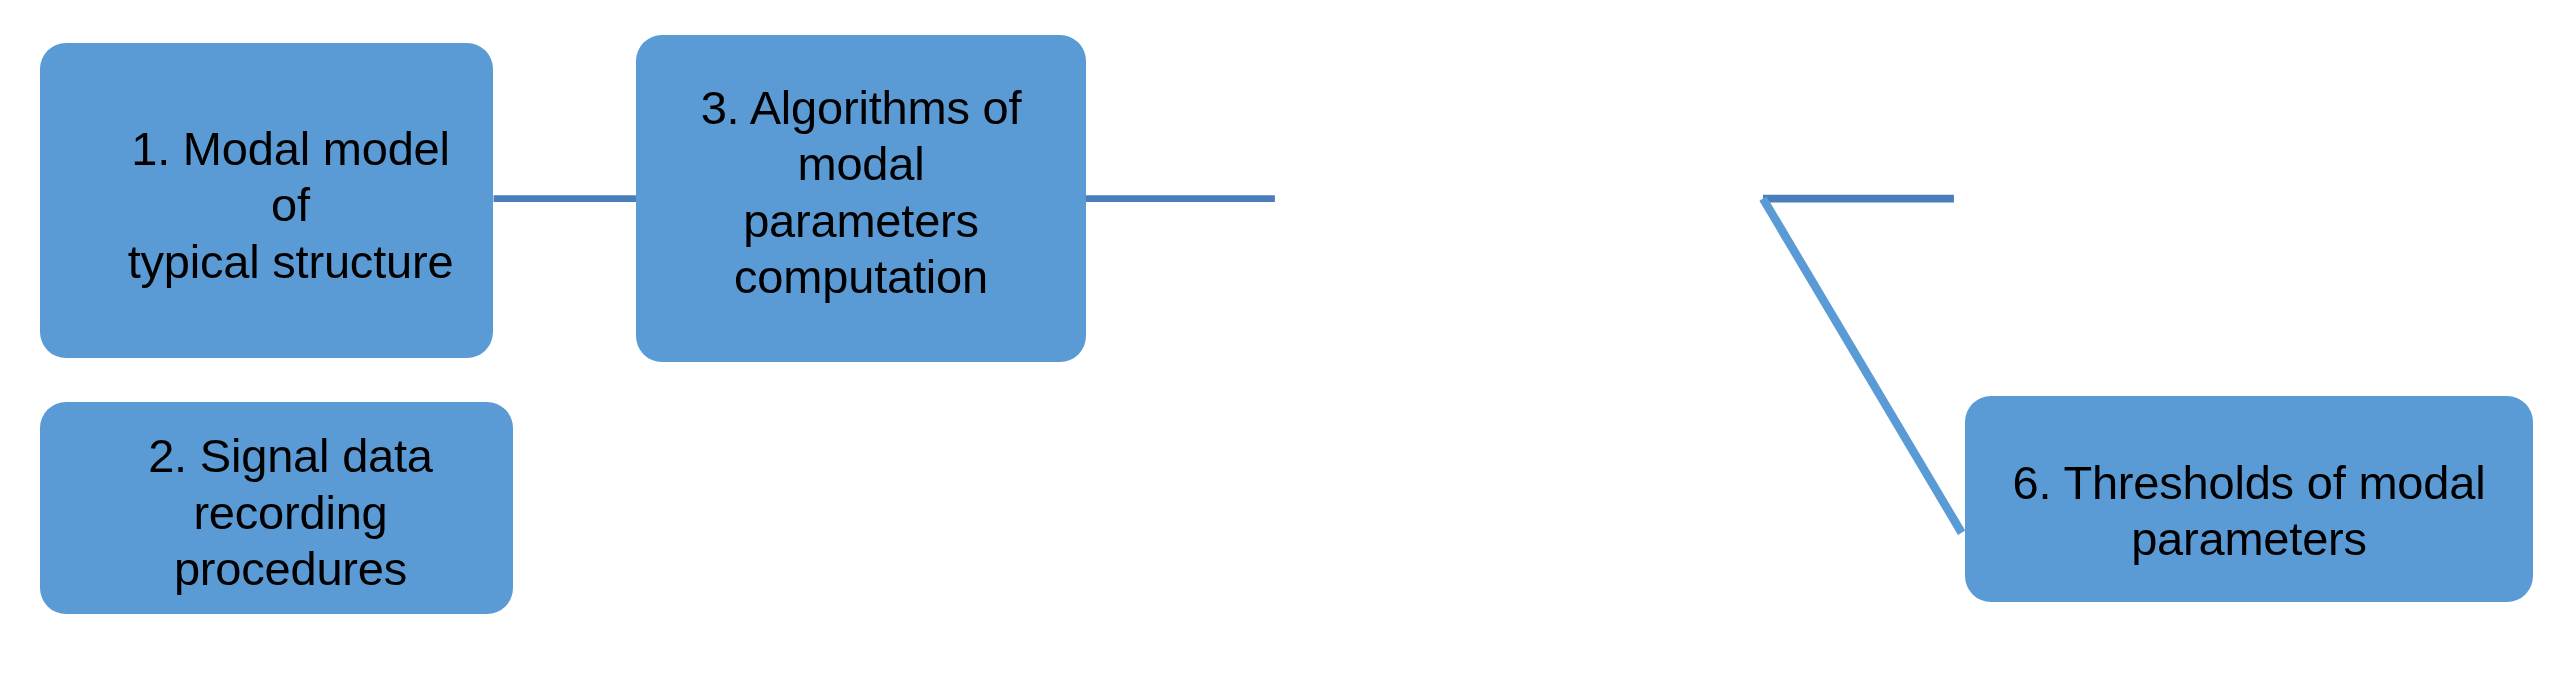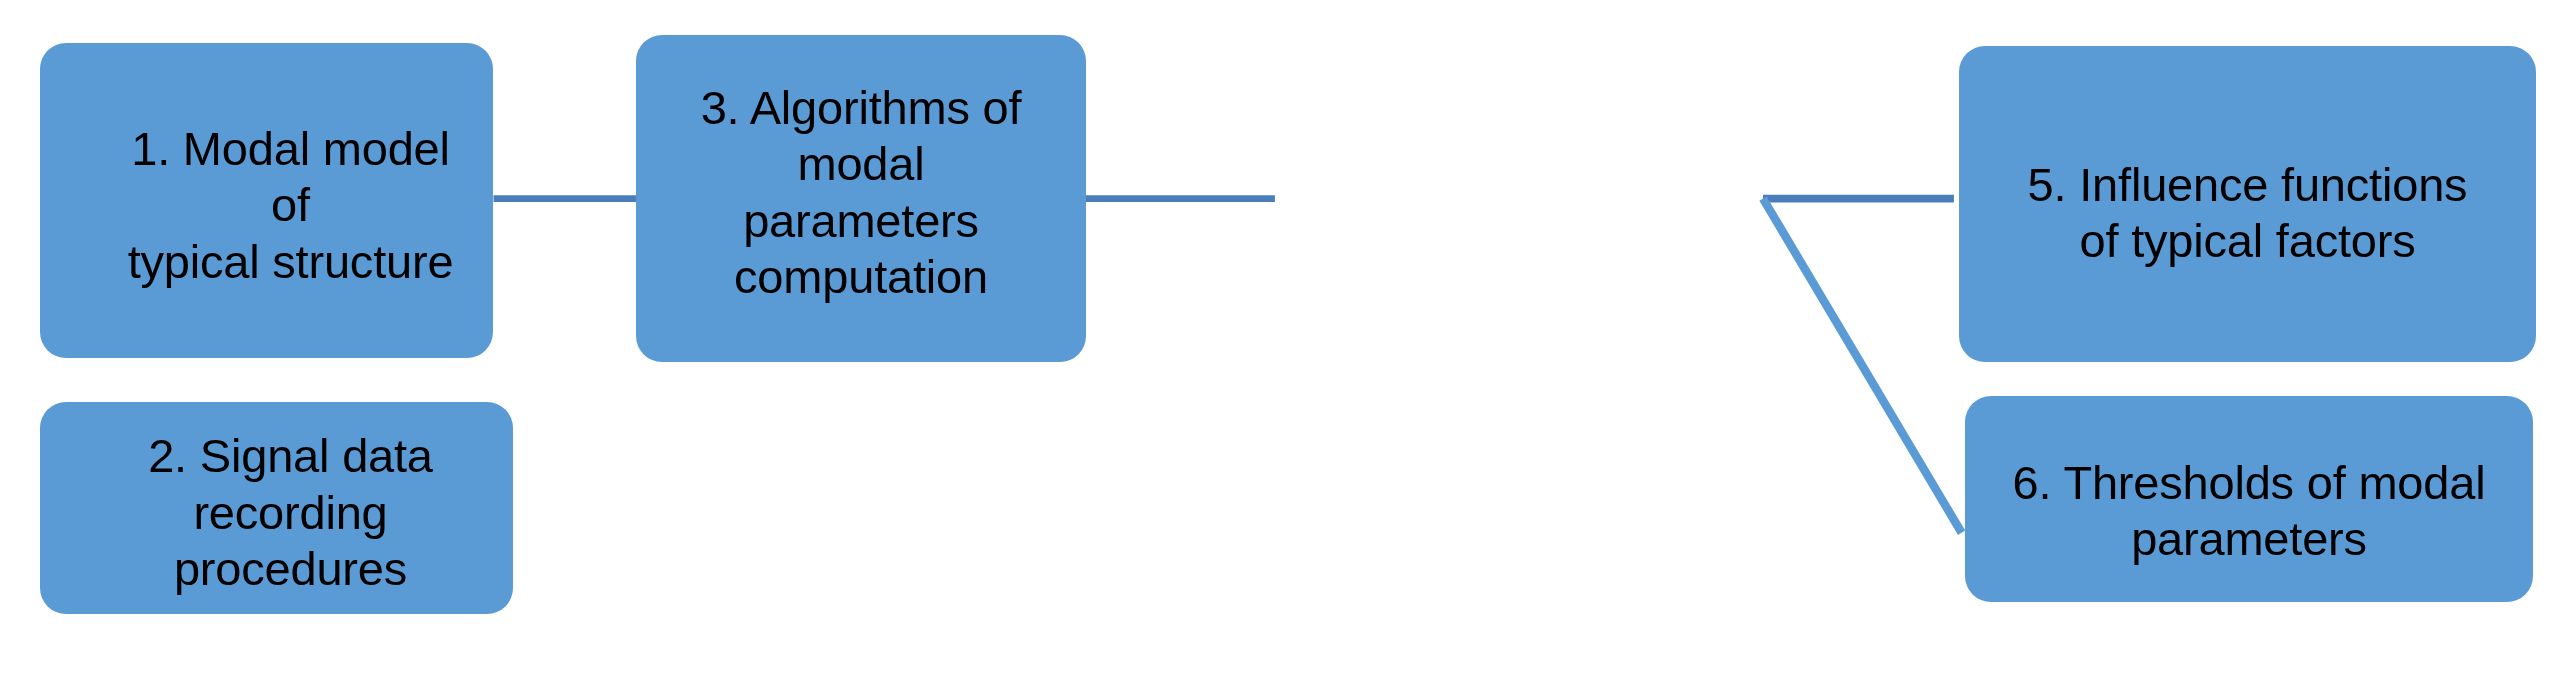--- a/index.html
+++ b/index.html
@@ -97,24 +97,20 @@
   </div>
 
   <div class="node-box" id="node-3">
     <span class="node-label">3. Algorithms of
 modal
 parameters
 computation</span>
   </div>
 
 
-  <div class="node-box" id="node-5">
-    <span class="node-label">5. Influence functions
-of typical factors</span>
-  </div>
 
   <div class="node-box" id="node-6">
     <span class="node-label">6. Thresholds of modal
 parameters</span>
   </div>
 
 </div>
 
 
 </body></html>

